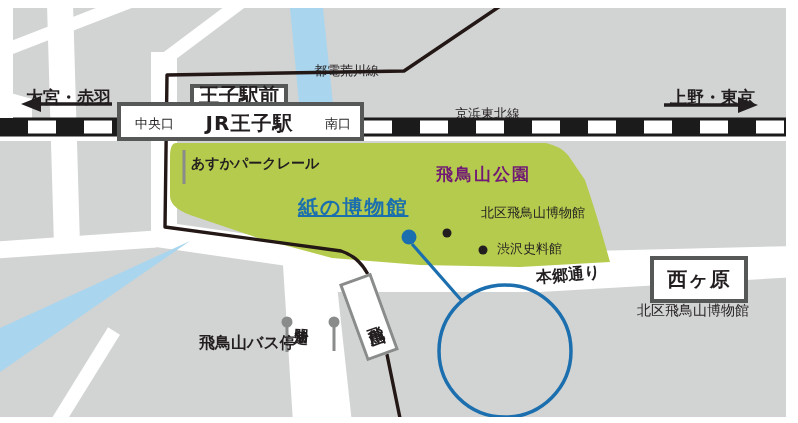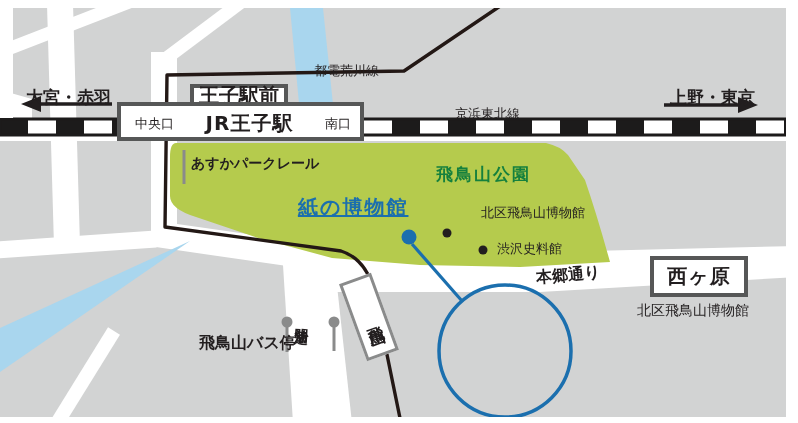--- a/index.html
+++ b/index.html
@@ -23,32 +23,32 @@
   .pole-f{fill:var(--pole_gray,#8a8b8b);}
   .margin{fill:#fff;}
   .tick{stroke:var(--pole_gray,#8a8b8b);stroke-width:3;}
 
   .lbl{position:absolute;white-space:nowrap;line-height:1.1;}
   .b{font-weight:bold;}
   .s13{font-size:13px;}
   .s14{font-size:14px;}
   .s16{font-size:16px;}
   .s17{font-size:17px;margin-top:12px;}
-  .white{color:#15803d;letter-spacing:2px;}
+  .white{color:#701a75;letter-spacing:2px;}
   .blue{color:var(--accent_blue,#1b6fae);letter-spacing:2px;}
 
   .stbox{
     position:absolute;background:#fff;border:4px solid var(--border_dark,#565757);
     display:flex;align-items:center;justify-content:center;box-sizing:border-box;
   }
   #oji-ekimae-box{left:190px;top:62px;width:98px;height:22px;font-size:20px;font-weight:bold;margin-top:22px;}
   #jr-oji-box{left:117px;top:102px;width:247px;height:39px;padding:4px 9px 0 14px;justify-content:space-between;}
   #jr-oji-box .exit{font-size:13px;}
   #jr-oji-box .main{font-size:20px;font-weight:bold;letter-spacing:1px;}
-  #nishigahara-box{left:650px;top:256px;width:98px;height:41px;font-size:20px;font-weight:bold;letter-spacing:1px;}
+  #nishigahara-box{left:650px;top:256px;width:98px;height:47px;font-size:20px;font-weight:bold;letter-spacing:1px;}
   #asukayama-tram-box{
     left:352px;top:276px;width:34px;height:82px;border:3px solid var(--pole_gray,#8a8b8b);
     transform:rotate(-20deg);font-size:16px;font-weight:bold;
   }
   .vtext{writing-mode:vertical-rl;text-orientation:upright;letter-spacing:1px;}
   #meiji-label{left:294px;top:317px;transform:rotate(4deg);}
   #hongo-label{left:536px;top:266px;transform:rotate(-5deg);}
 </style>
 </head>
 <body>

